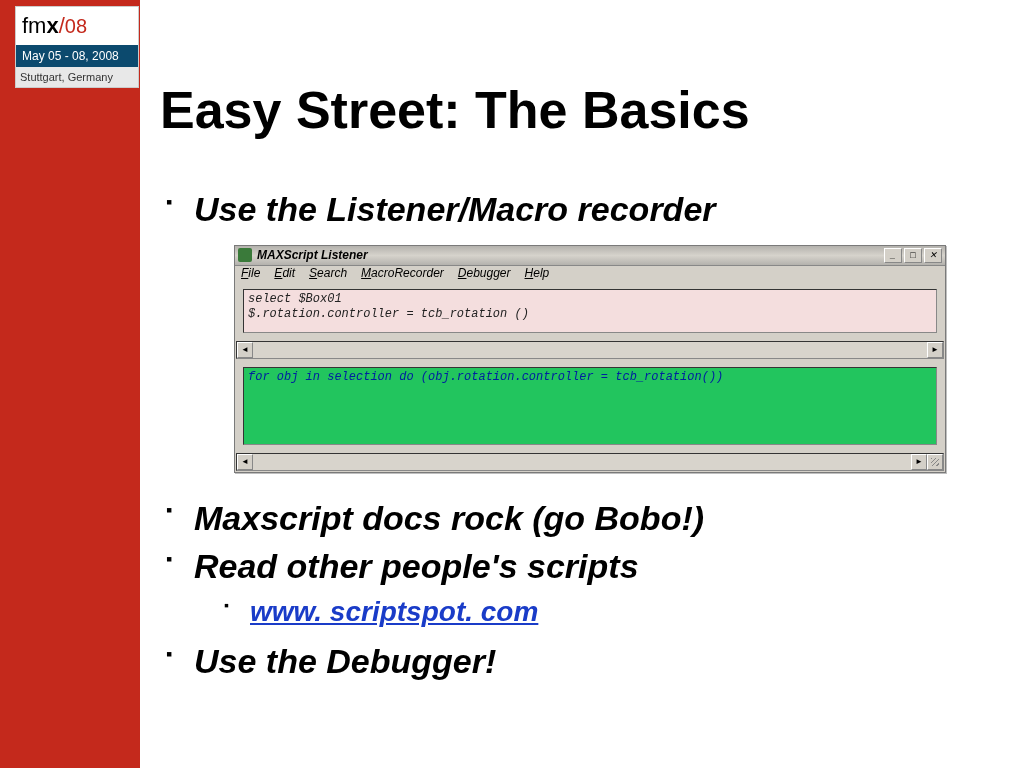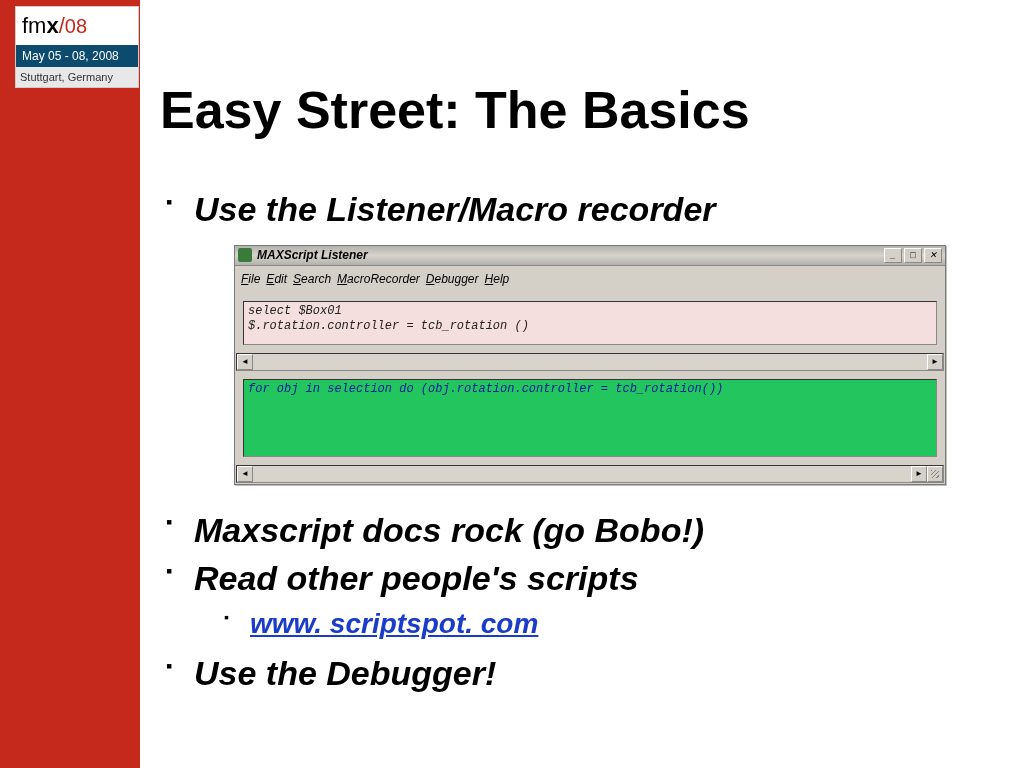--- a/index.html
+++ b/index.html
@@ -155,22 +155,22 @@
     box-sizing: border-box;
     display: flex;
     align-items: center;
     justify-content: center;
     font-size: 9px;
     font-family: Arial;
     line-height: 1;
   }
   .ms-menubar {
     display: flex;
-    gap: 6px;
-    padding: 6px 6px;
+    gap: 14px;
+    padding: 0 6px;
     background: #d4d0c8;
     font-size: 12px;
   }
   .ms-menubar span { }
   .ms-menubar span u { text-decoration: underline; }
   .ms-pane {
     background: #f4dede;
     border: 1px inset #888;
     margin: 8px;
     padding: 2px 4px 0 4px;

